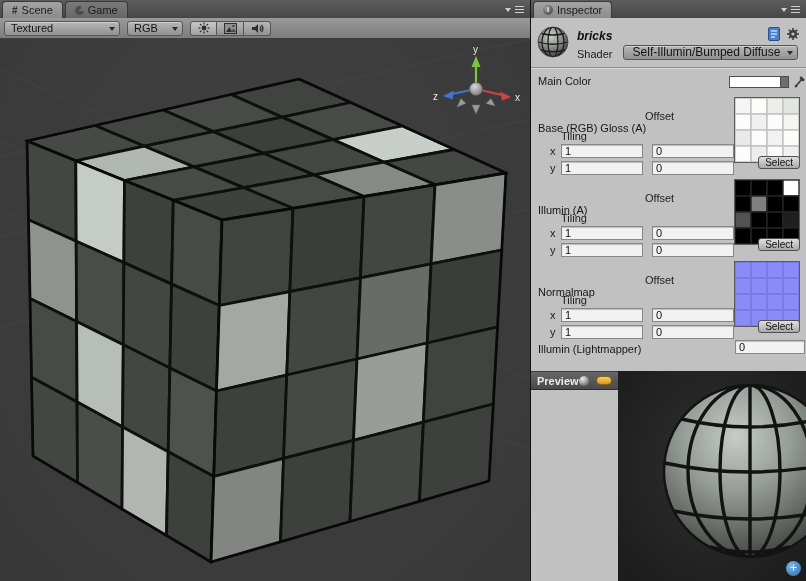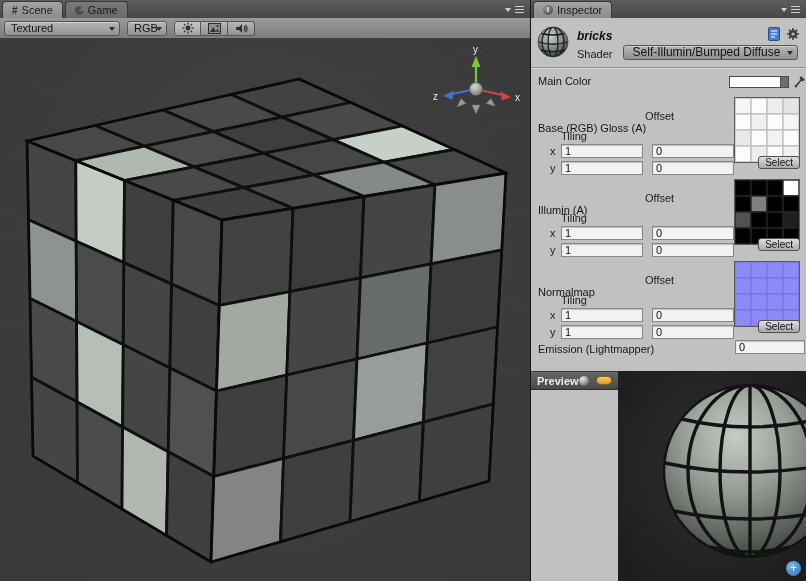--- a/index.html
+++ b/index.html
@@ -18,21 +18,21 @@
   .tab-ico-game{width:9px;height:9px;border-radius:50%;background:conic-gradient(from 30deg,rgba(0,0,0,0) 0 70deg,#4d4d4d 70deg 360deg);}
   .tab-ico-info{width:10px;height:10px;border-radius:50%;background:radial-gradient(circle at 35% 30%,#9a9a9a,#3c3c3c);color:#f2f2f2;font-size:8px;line-height:10px;text-align:center;font-weight:bold;}
   .pane-menu{margin-left:auto;display:flex;align-items:center;gap:4px;padding:0 6px;height:100%;}
   .pm-tri{width:0;height:0;border:3px solid transparent;border-top:4px solid #cfcfcf;margin-top:4px;}
   .pm-burger{width:9px;height:1.5px;background:#cfcfcf;box-shadow:0 3px 0 #cfcfcf,0 6px 0 #cfcfcf;margin-top:-5px;}
 
   
   .toolbar{height:20px;background:linear-gradient(#999,#7d7d7d);border-bottom:1px solid #3e3e3e;display:flex;align-items:center;padding:0 4px;gap:7px;flex:none;}
   .dd{height:15px;background:linear-gradient(#b6b6b6,#929292);border:1px solid #565656;border-radius:3px;display:flex;align-items:center;padding:0 16px 1px 6px;position:relative;box-sizing:border-box;color:#121212;box-shadow:inset 0 1px 0 rgba(255,255,255,.35);}
   .dd::after{content:"";position:absolute;right:4px;top:5px;border:3px solid transparent;border-top:4px solid #2a2a2a;}
-  .dd-draw{width:116px;} .dd-rgb{width:40px;}
+  .dd-draw{width:116px;} .dd-rgb{width:56px;}
   .toggle-group{display:flex;}
   .tgl{width:27px;height:15px;background:linear-gradient(#b6b6b6,#929292);border:1px solid #565656;border-left:none;display:flex;align-items:center;justify-content:center;box-sizing:border-box;}
   .tgl:first-child{border-left:1px solid #565656;border-radius:3px 0 0 3px;background:linear-gradient(#c6c6c6,#a2a2a2);}
   .tgl:last-child{border-radius:0 3px 3px 0;}
   .search{flex:1;height:14px;margin-right:4px;background:#898989;border:1px solid #5c5c5c;border-radius:8px;box-shadow:inset 0 1px 2px rgba(0,0,0,.35);display:flex;align-items:center;padding:0 8px;gap:4px;color:#3e3e3e;min-width:0;}
   .mag{width:6px;height:6px;border:1.5px solid #454545;border-radius:50%;position:relative;flex:none;}
   .mag::after{content:"";position:absolute;width:4px;height:1.5px;background:#454545;transform:rotate(45deg);right:-3px;bottom:-2px;}
   .search-tri{width:0;height:0;border:2.5px solid transparent;border-top:3.5px solid #454545;margin-top:3px;}
 
   
@@ -421,21 +421,21 @@
               <rect x="48" y="32" width="16" height="16" fill="#8b8bf8" stroke="#7676e6" stroke-width="1.4"></rect>
               <rect x="0" y="48" width="16" height="16" fill="#8b8bf8" stroke="#7676e6" stroke-width="1.4"></rect>
               <rect x="16" y="48" width="16" height="16" fill="#8b8bf8" stroke="#7676e6" stroke-width="1.4"></rect>
               <rect x="32" y="48" width="16" height="16" fill="#8b8bf8" stroke="#7676e6" stroke-width="1.4"></rect>
               <rect x="48" y="48" width="16" height="16" fill="#8b8bf8" stroke="#7676e6" stroke-width="1.4"></rect>
             </svg>
           <button class="select-btn">Select</button>
         </div>
       </div>
 
-      <div class="emission-label">Emission (Lightmapper)</div>
+      <div class="emission-label">Illumin (Lightmapper)</div>
       <input class="tin emission-input" value="0" style="">
     </div>
 
     <div class="preview">
       <div class="preview-header">
         <span>Preview</span>
         <span class="ph-icons">
           <span class="ph-sphere"></span>
           <span class="ph-pill"></span>
         </span>

